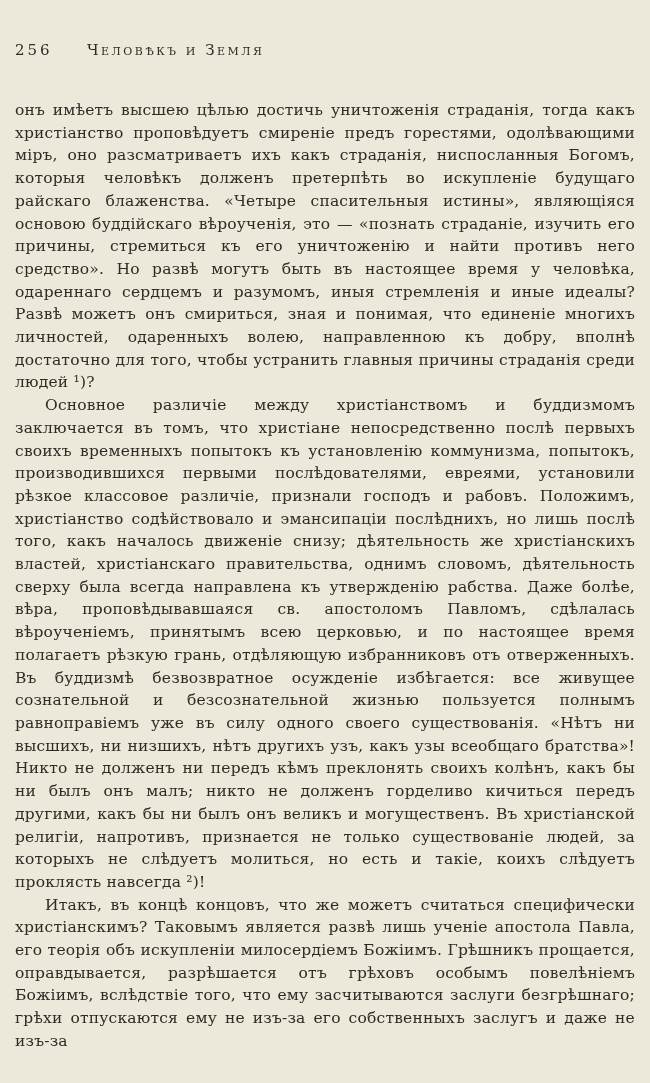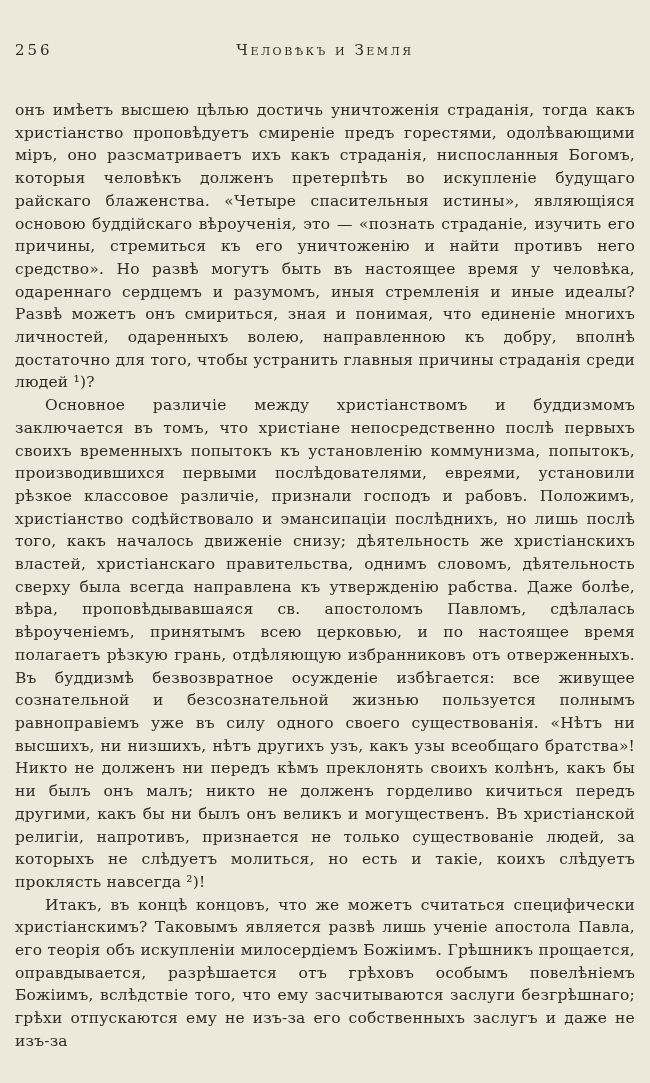--- a/index.html
+++ b/index.html
@@ -19,21 +19,20 @@
     display: flex;
     align-items: baseline;
     font-size: 15px;
   }
   .page-num {
     width: 72px;
     letter-spacing: 3px;
   }
   .head-title {
     flex: 1;
-    text-align: center;
     font-variant: small-caps;
     letter-spacing: 2.5px;
   }
   .head-spacer {
     width: 72px;
   }
   .body-text {
     margin-top: 40px;
     font-size: 15.5px;
     line-height: 22.7px;

